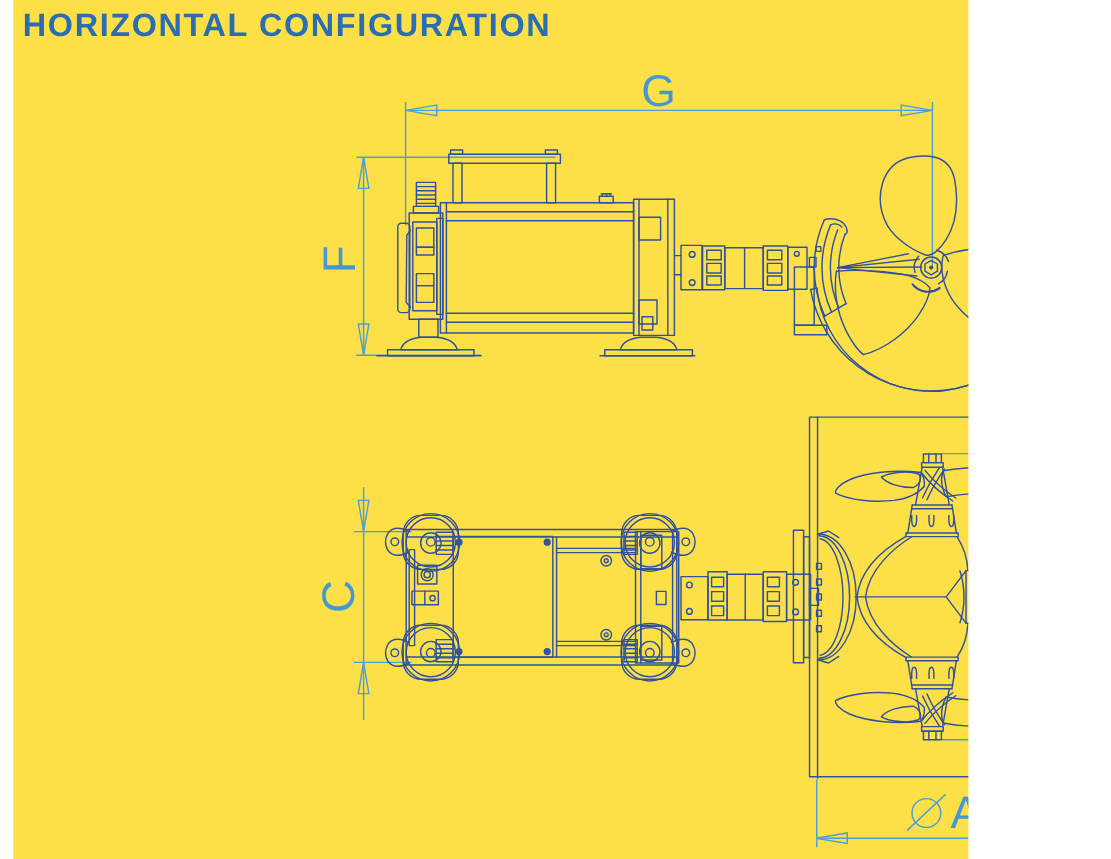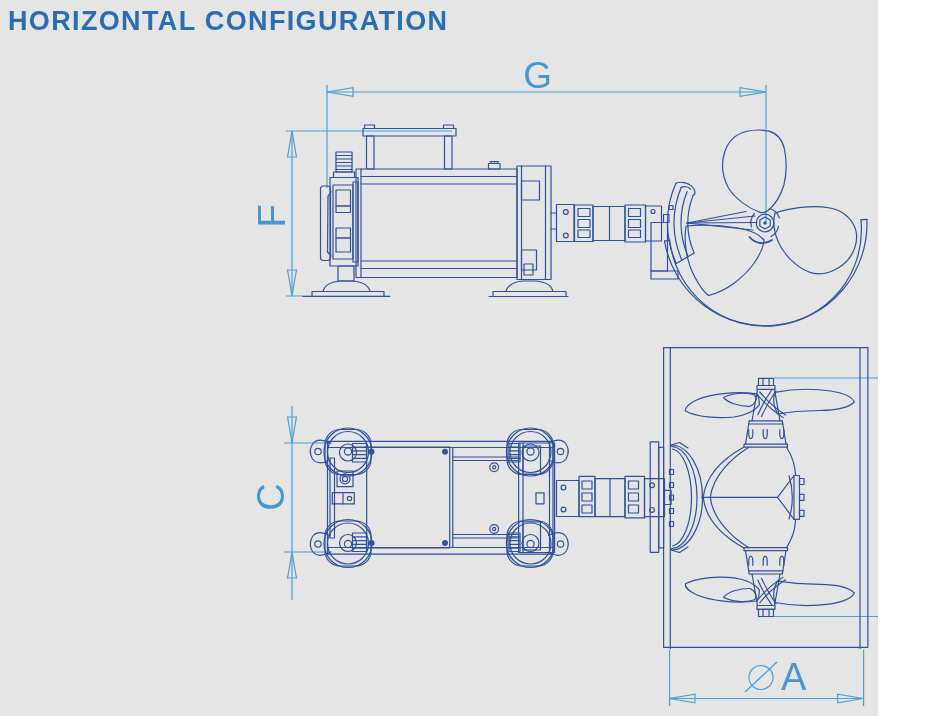--- a/index.html
+++ b/index.html
@@ -1,16 +1,16 @@
 <!DOCTYPE html>
 <html><head>
 <meta charset="utf-8">
 <style>
   html,body{margin:0;padding:0;background:#ffffff;}
-  #page{position:relative;width:878px;height:716px;background:#e5e5e5;overflow:hidden;}
+  #page{position:relative;width:796px;height:716px;background:#fde047;overflow:hidden;margin-left:11px;}
   #title{position:absolute;left:8px;top:6px;font-family:"Liberation Sans",sans-serif;
          font-weight:bold;font-size:27px;letter-spacing:1.35px;color:#2a6db4;}
   svg{position:absolute;left:0;top:0;}
   text{font-family:"Liberation Sans",sans-serif;}
 </style>
 </head>
 <body>
 <div id="page">
 <div id="title">HORIZONTAL CONFIGURATION</div>
 <svg width="926" height="716" viewBox="0 0 926 716">

